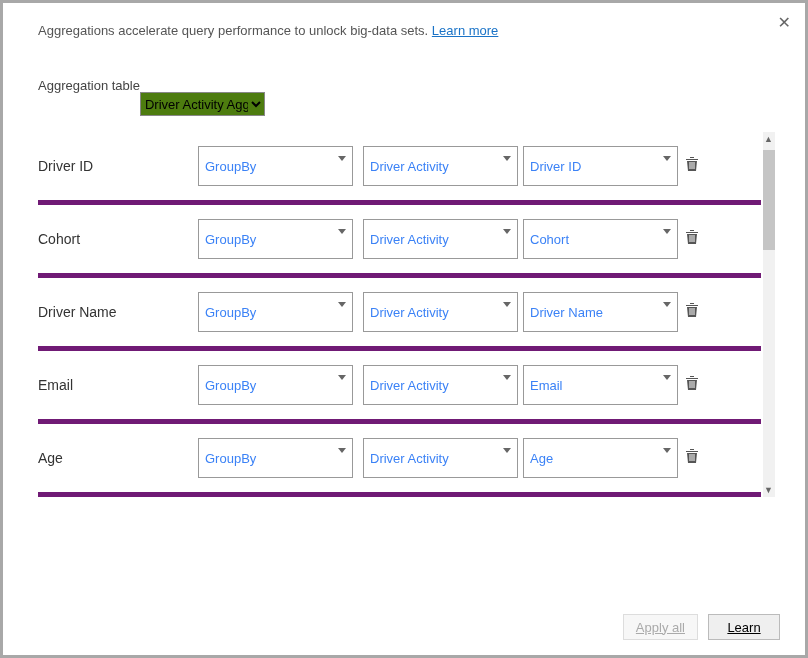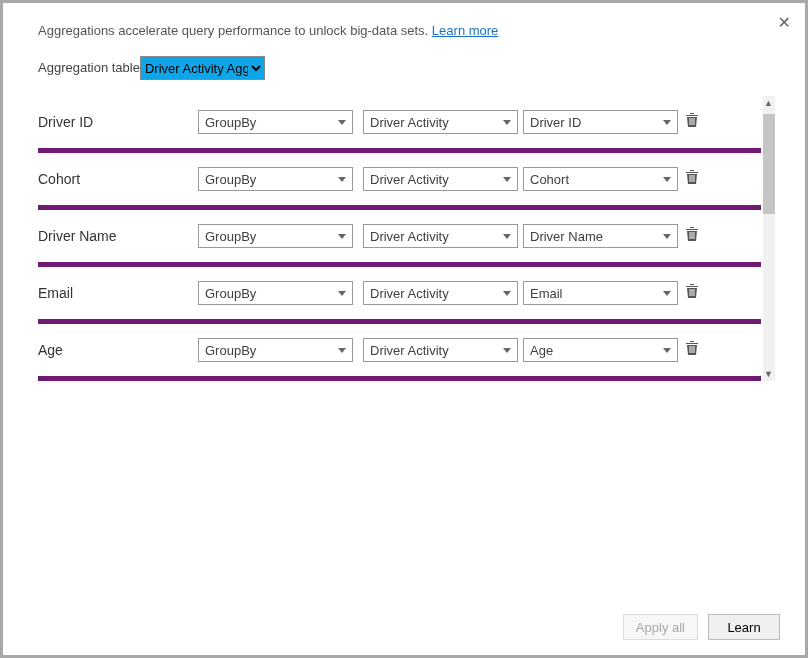--- a/index.html
+++ b/index.html
@@ -117,25 +117,25 @@
       border-bottom: 5px solid #701a75;
       padding: 14px 0;
     }
     .col-name {
       font-size: 14px;
       color: #333;
     }
     .dd {
       position:relative;
       width: 155px;
-      height: 24px;
+      height: 40px;
       border: 1px solid #999;
       background:#fff;
       font-size: 13px;
-      color:#404040;
+      color:#3b82f6;
       display:flex;
       align-items:center;
       padding: 0 20px 0 6px;
       cursor:pointer;
     }
     .dd::after{
       content:"";
       position:absolute;
       right:6px;
       top:9px;
@@ -159,28 +159,30 @@
       gap:10px;
     }
     .btn {
       min-width:72px;
       height:26px;
       font-size:13px;
       border:1px solid #bbb;
       background:#efefef;
       cursor:pointer;
       padding:0 12px;
+      text-decoration:underline;
     }
     .btn.disabled { color:#aaa; background:#f7f7f7; cursor:default; border-color:#ddd;}
     .sel-native {
       height:24px;
       border:1px solid #888;
       font-size:13px;
-      background:#0ea5e9;
+      background:#4d7c0f;
       width:125px;
+      margin-top:36px;
     }
   </style>
 </head>
 <body>
 
 <div class="dialog">
 
   <button class="close-btn">
     <span>✕</span>
   </button>

